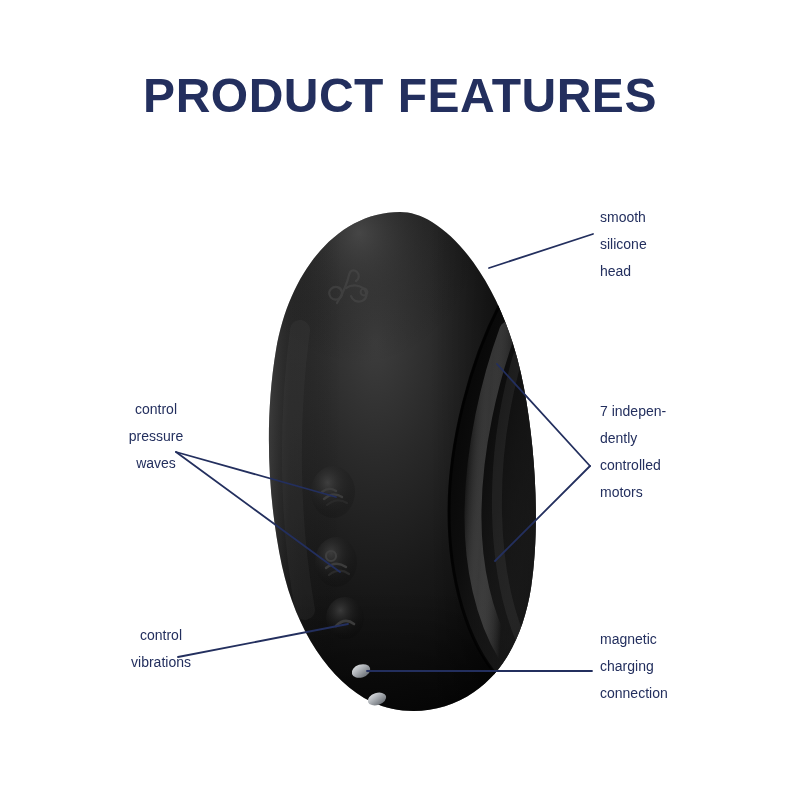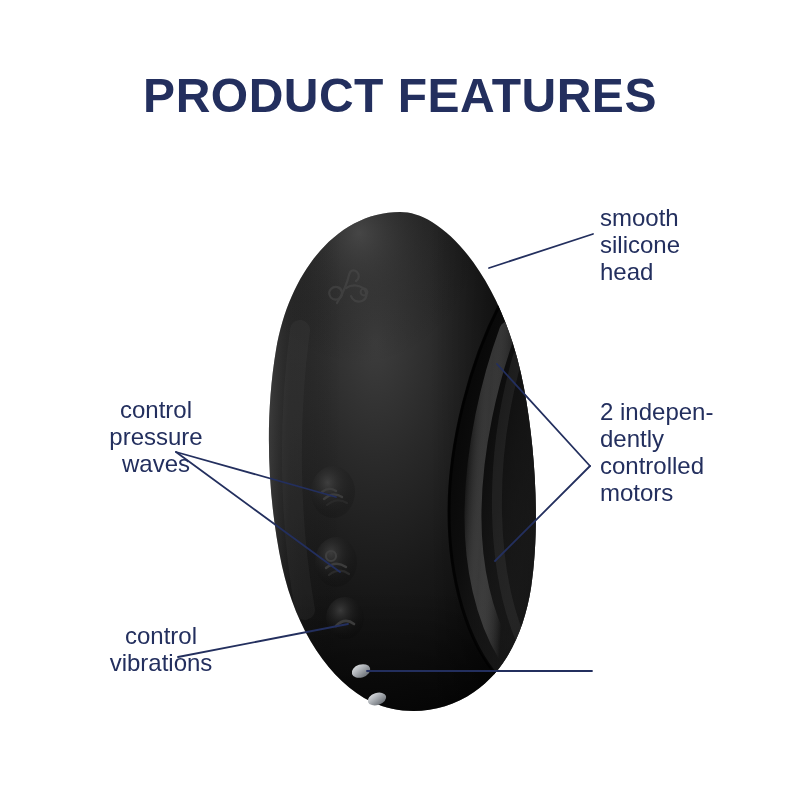--- a/index.html
+++ b/index.html
@@ -35,21 +35,21 @@
     font-size: 48px;
     font-weight: bold;
     letter-spacing: 0.5px;
     color: #232f5e;
     font-family: "Liberation Sans", sans-serif;
   }
 
   
   .callout {
     position: absolute;
-    font-size: 24px;
+    font-size: 14px;
     line-height: 27px;
     color: #232f5e;
     font-family: "Liberation Sans", sans-serif;
     white-space: pre-line;
   }
   .callout.left  { text-align: center; }
   .callout.right { text-align: left; }
 
   #label-smooth-silicone-head { left: 600px; top: 204px; width: 185px; }
   #label-two-motors           { left: 600px; top: 398px; width: 190px; }
@@ -238,25 +238,28 @@
       <path d="M 176 452 L 340 572"></path>
 
       <path d="M 178 657 L 348 624"></path>
     </g>
   </svg>
 
   <div class="callout right" id="label-smooth-silicone-head">smooth
 silicone
 head</div>
 
-  <div class="callout right" id="label-two-motors">2 indepen-
+  <div class="callout right" id="label-two-motors">7 indepen-
 dently
 controlled
 motors</div>
 
+  <div class="callout right" id="label-magnetic-charging">magnetic
+charging
+connection</div>
 
   <div class="callout left" id="label-control-pressure">control
 pressure
 waves</div>
 
   <div class="callout left" id="label-control-vibrations">control
 vibrations</div>
 
 </div>
 

